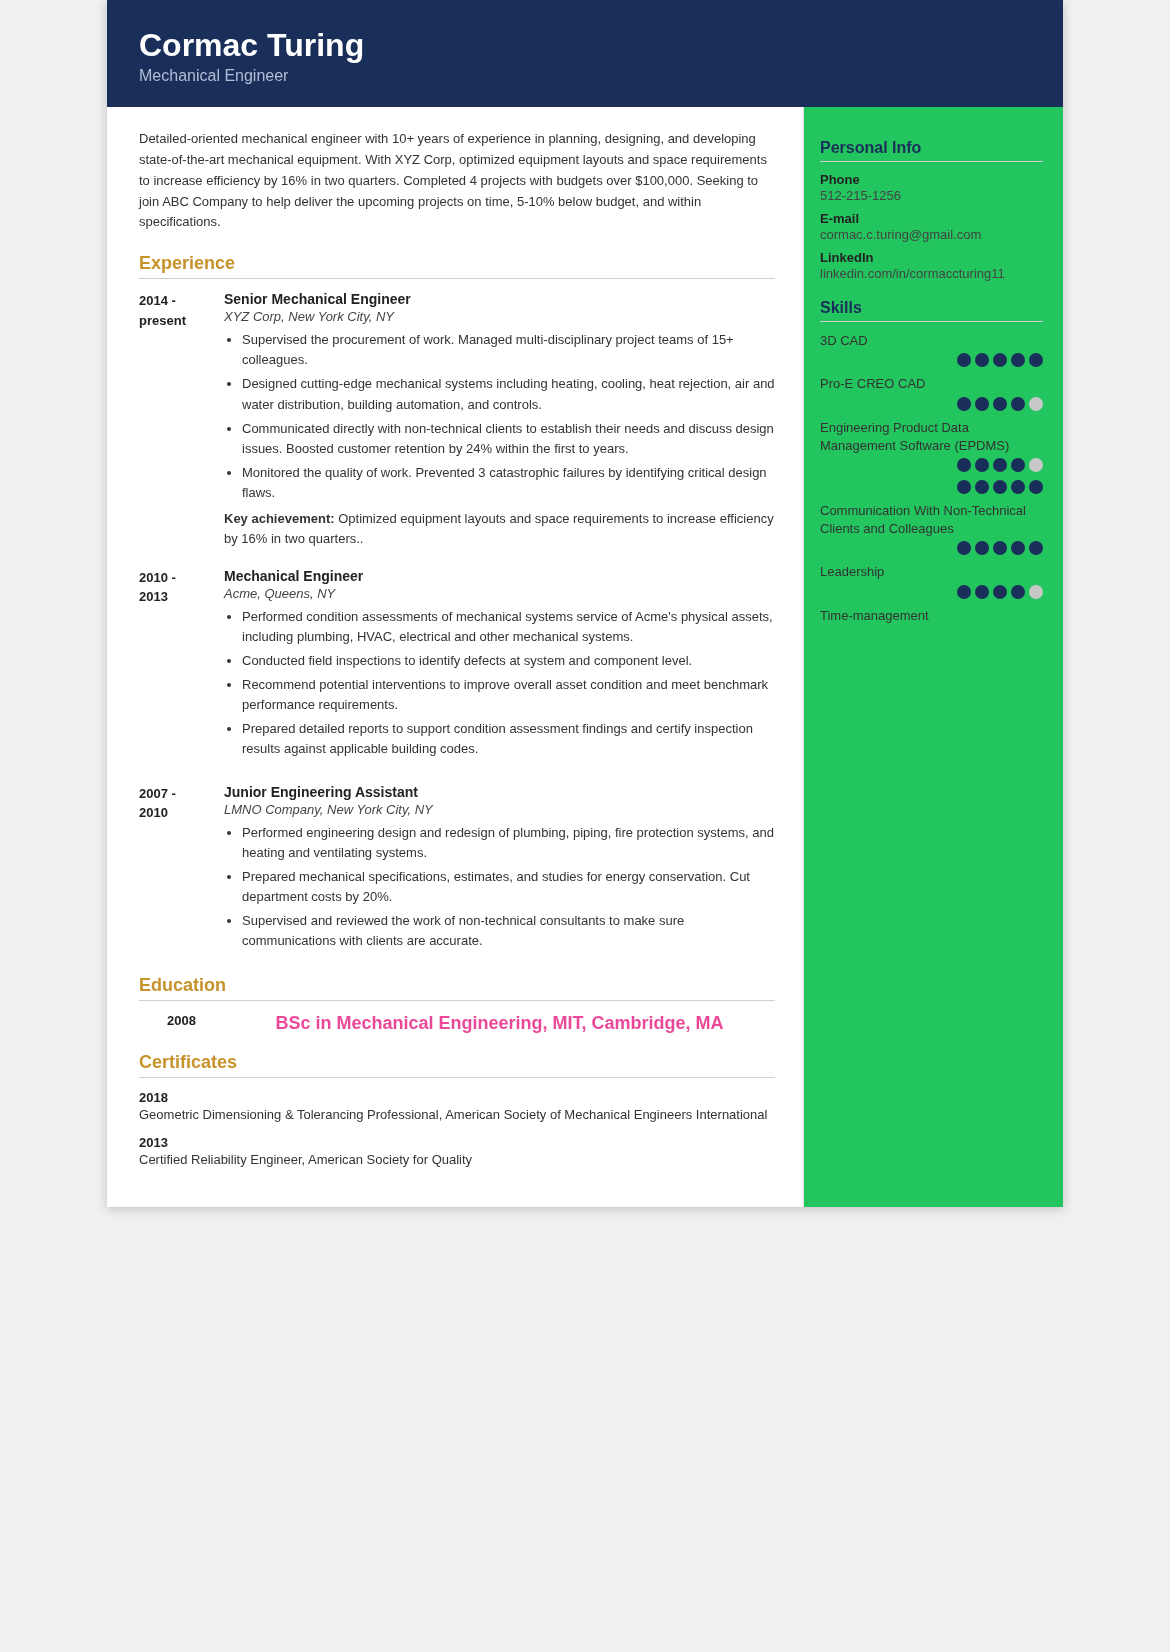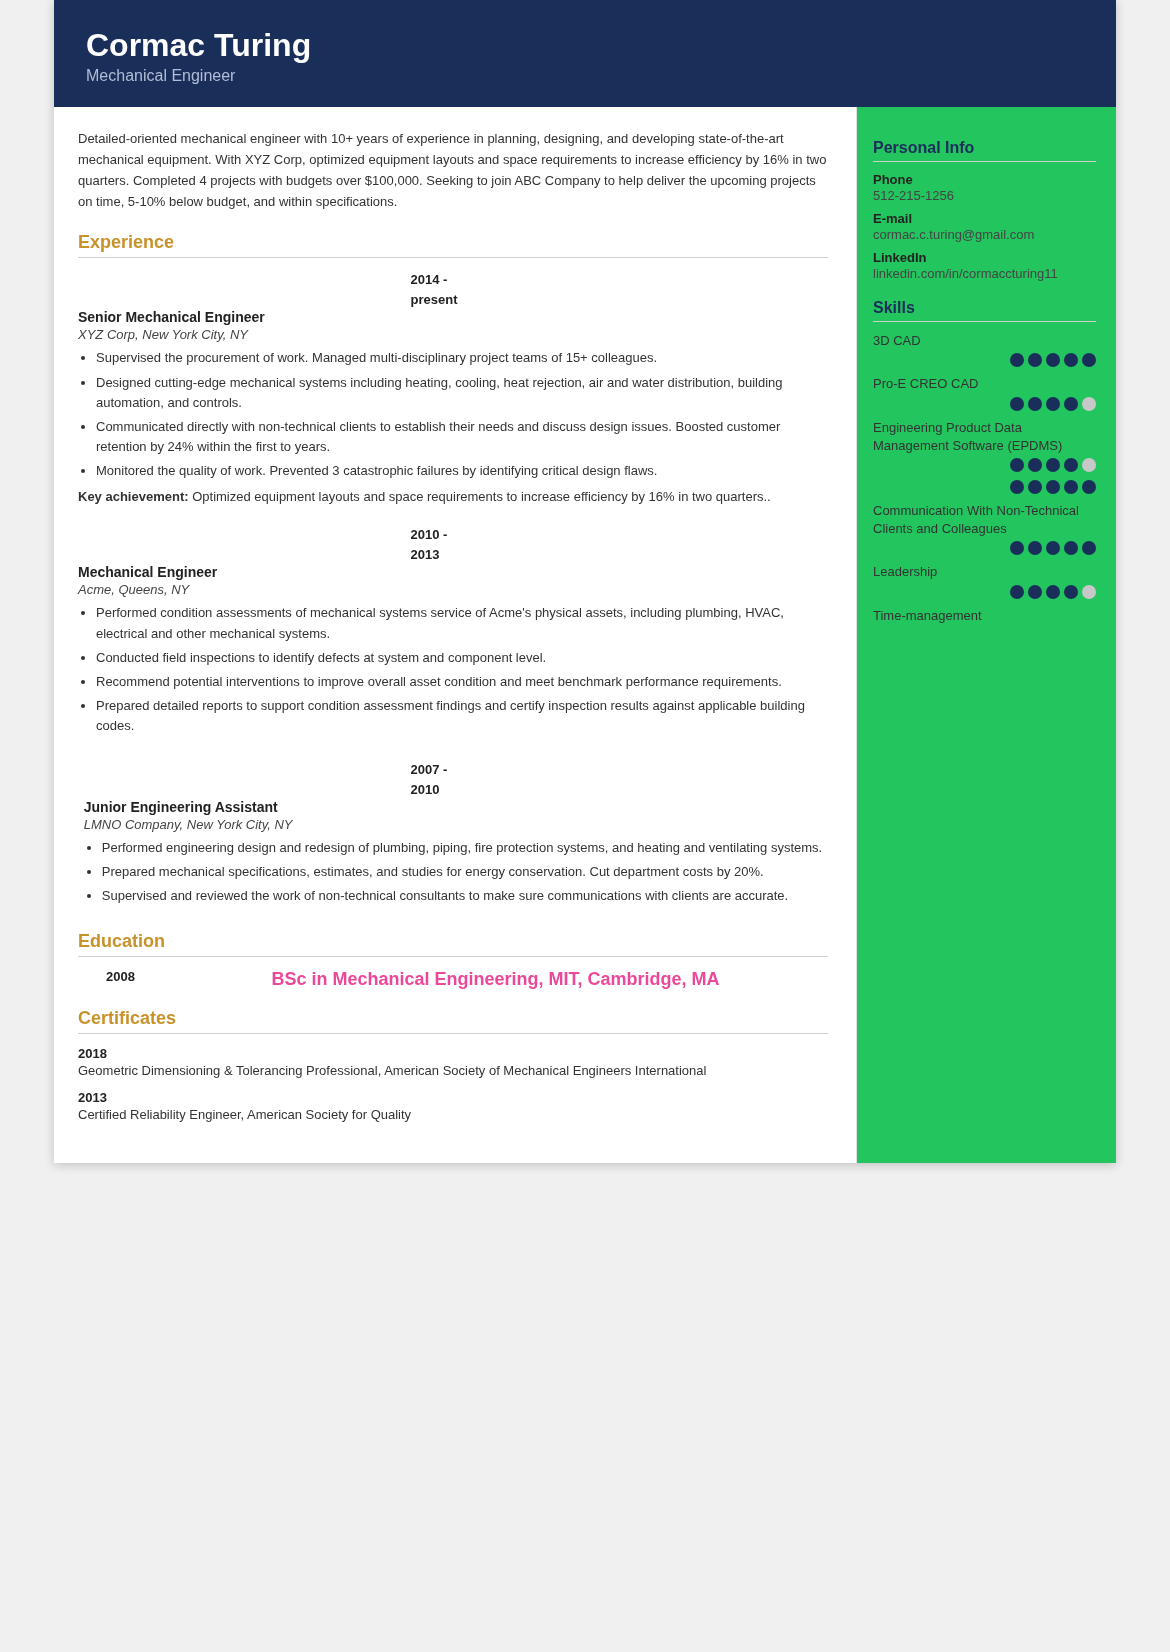--- a/index.html
+++ b/index.html
@@ -5,21 +5,21 @@
     * { box-sizing: border-box; margin: 0; padding: 0; }
     body {
       font-family: Arial, sans-serif;
       background: #f0f0f0;
       display: flex;
       justify-content: center;
       align-items: flex-start;
       min-height: 100vh;
     }
     .resume-wrapper {
-      width: 1062px;
+      width: 956px;
       background: #fff;
       box-shadow: 0 2px 10px rgba(0,0,0,0.2);
     }
     .header {
       background: #1a2e5a;
       padding: 28px 32px 22px 32px;
       color: #fff;
     }
     .header-name {
       font-size: 32px;
@@ -32,21 +32,21 @@
       color: #b0bdd6;
       margin-top: 4px;
       font-weight: 400;
     }
     .body {
       display: flex;
       flex-direction: row;
     }
     .main-col {
       flex: 1;
-      padding: 22px 28px 28px 24px;
+      padding: 22px 28px 28px 32px;
     }
     .sidebar-col {
       width: 260px;
       min-width: 260px;
       padding: 22px 20px 28px 16px;
       border-left: 1px solid #e0e0e0;
       background: #22c55e;
     }
     .summary {
       font-size: 13px;
@@ -61,23 +61,22 @@
       margin-bottom: 4px;
       margin-top: 18px;
     }
     .section-divider {
       border: none;
       border-top: 1.5px solid #d0d0d0;
       margin-bottom: 12px;
     }
     .experience-item {
       display: flex;
-      flex-direction: column;
+      flex-direction: row;
       margin-bottom: 18px;
-      align-items: center;
     }
     .exp-date {
       min-width: 85px;
       font-size: 13px;
       font-weight: 700;
       color: #222;
       padding-right: 10px;
       line-height: 1.5;
     }
     .exp-content {

